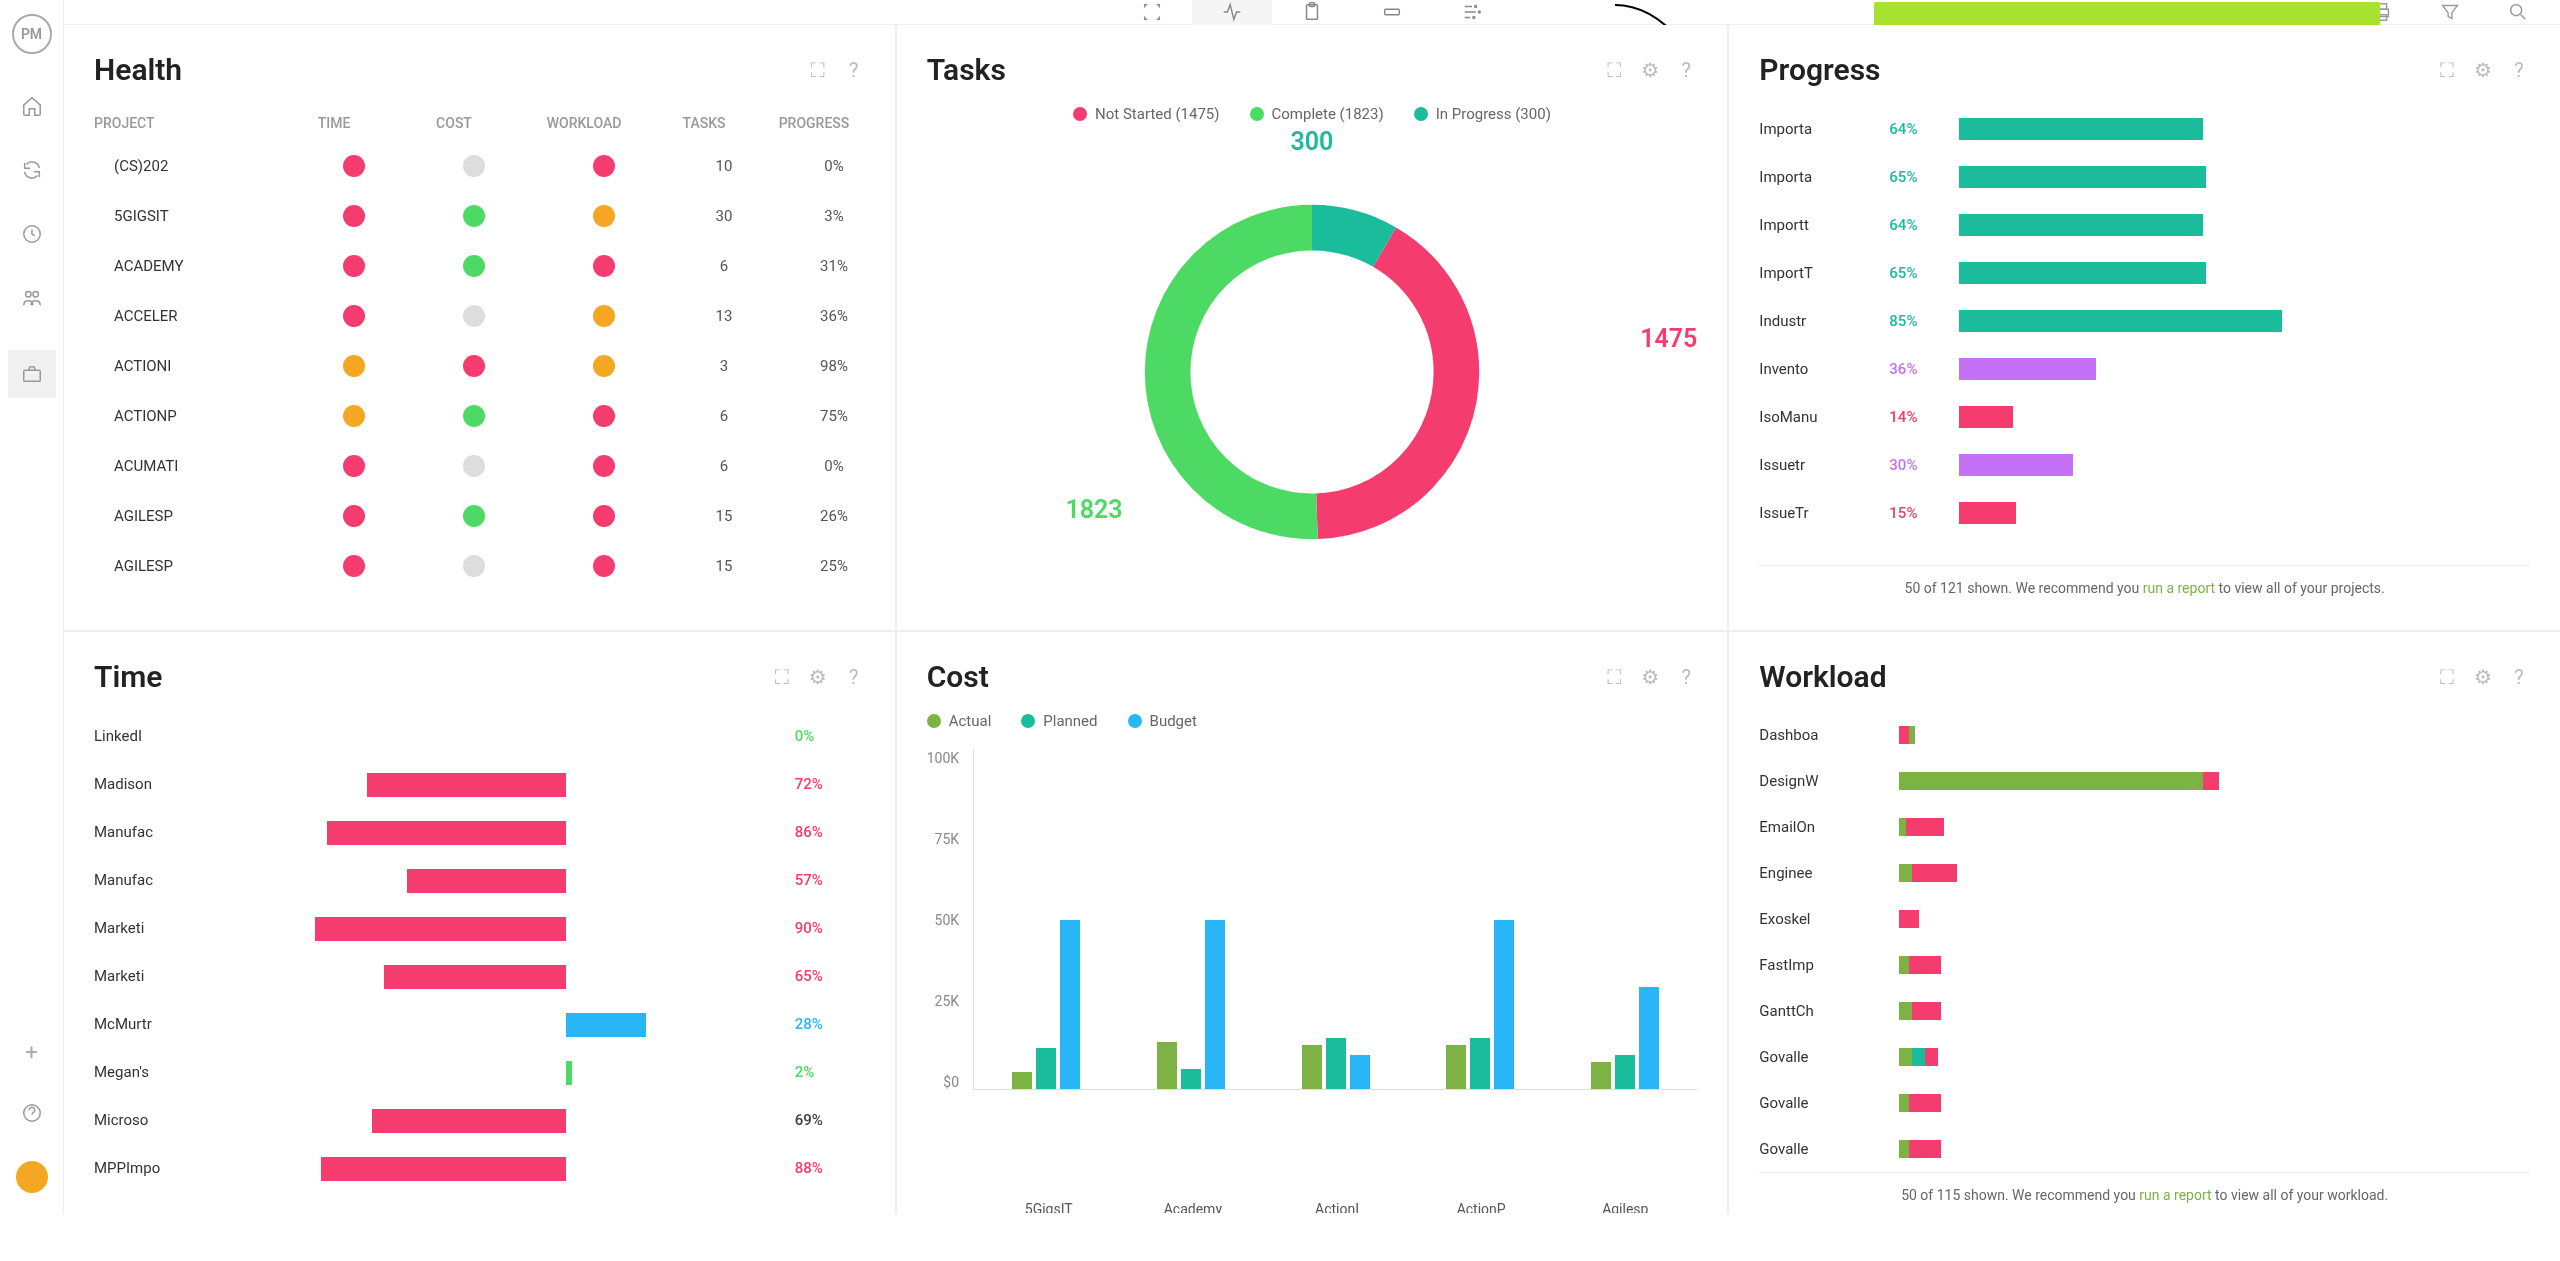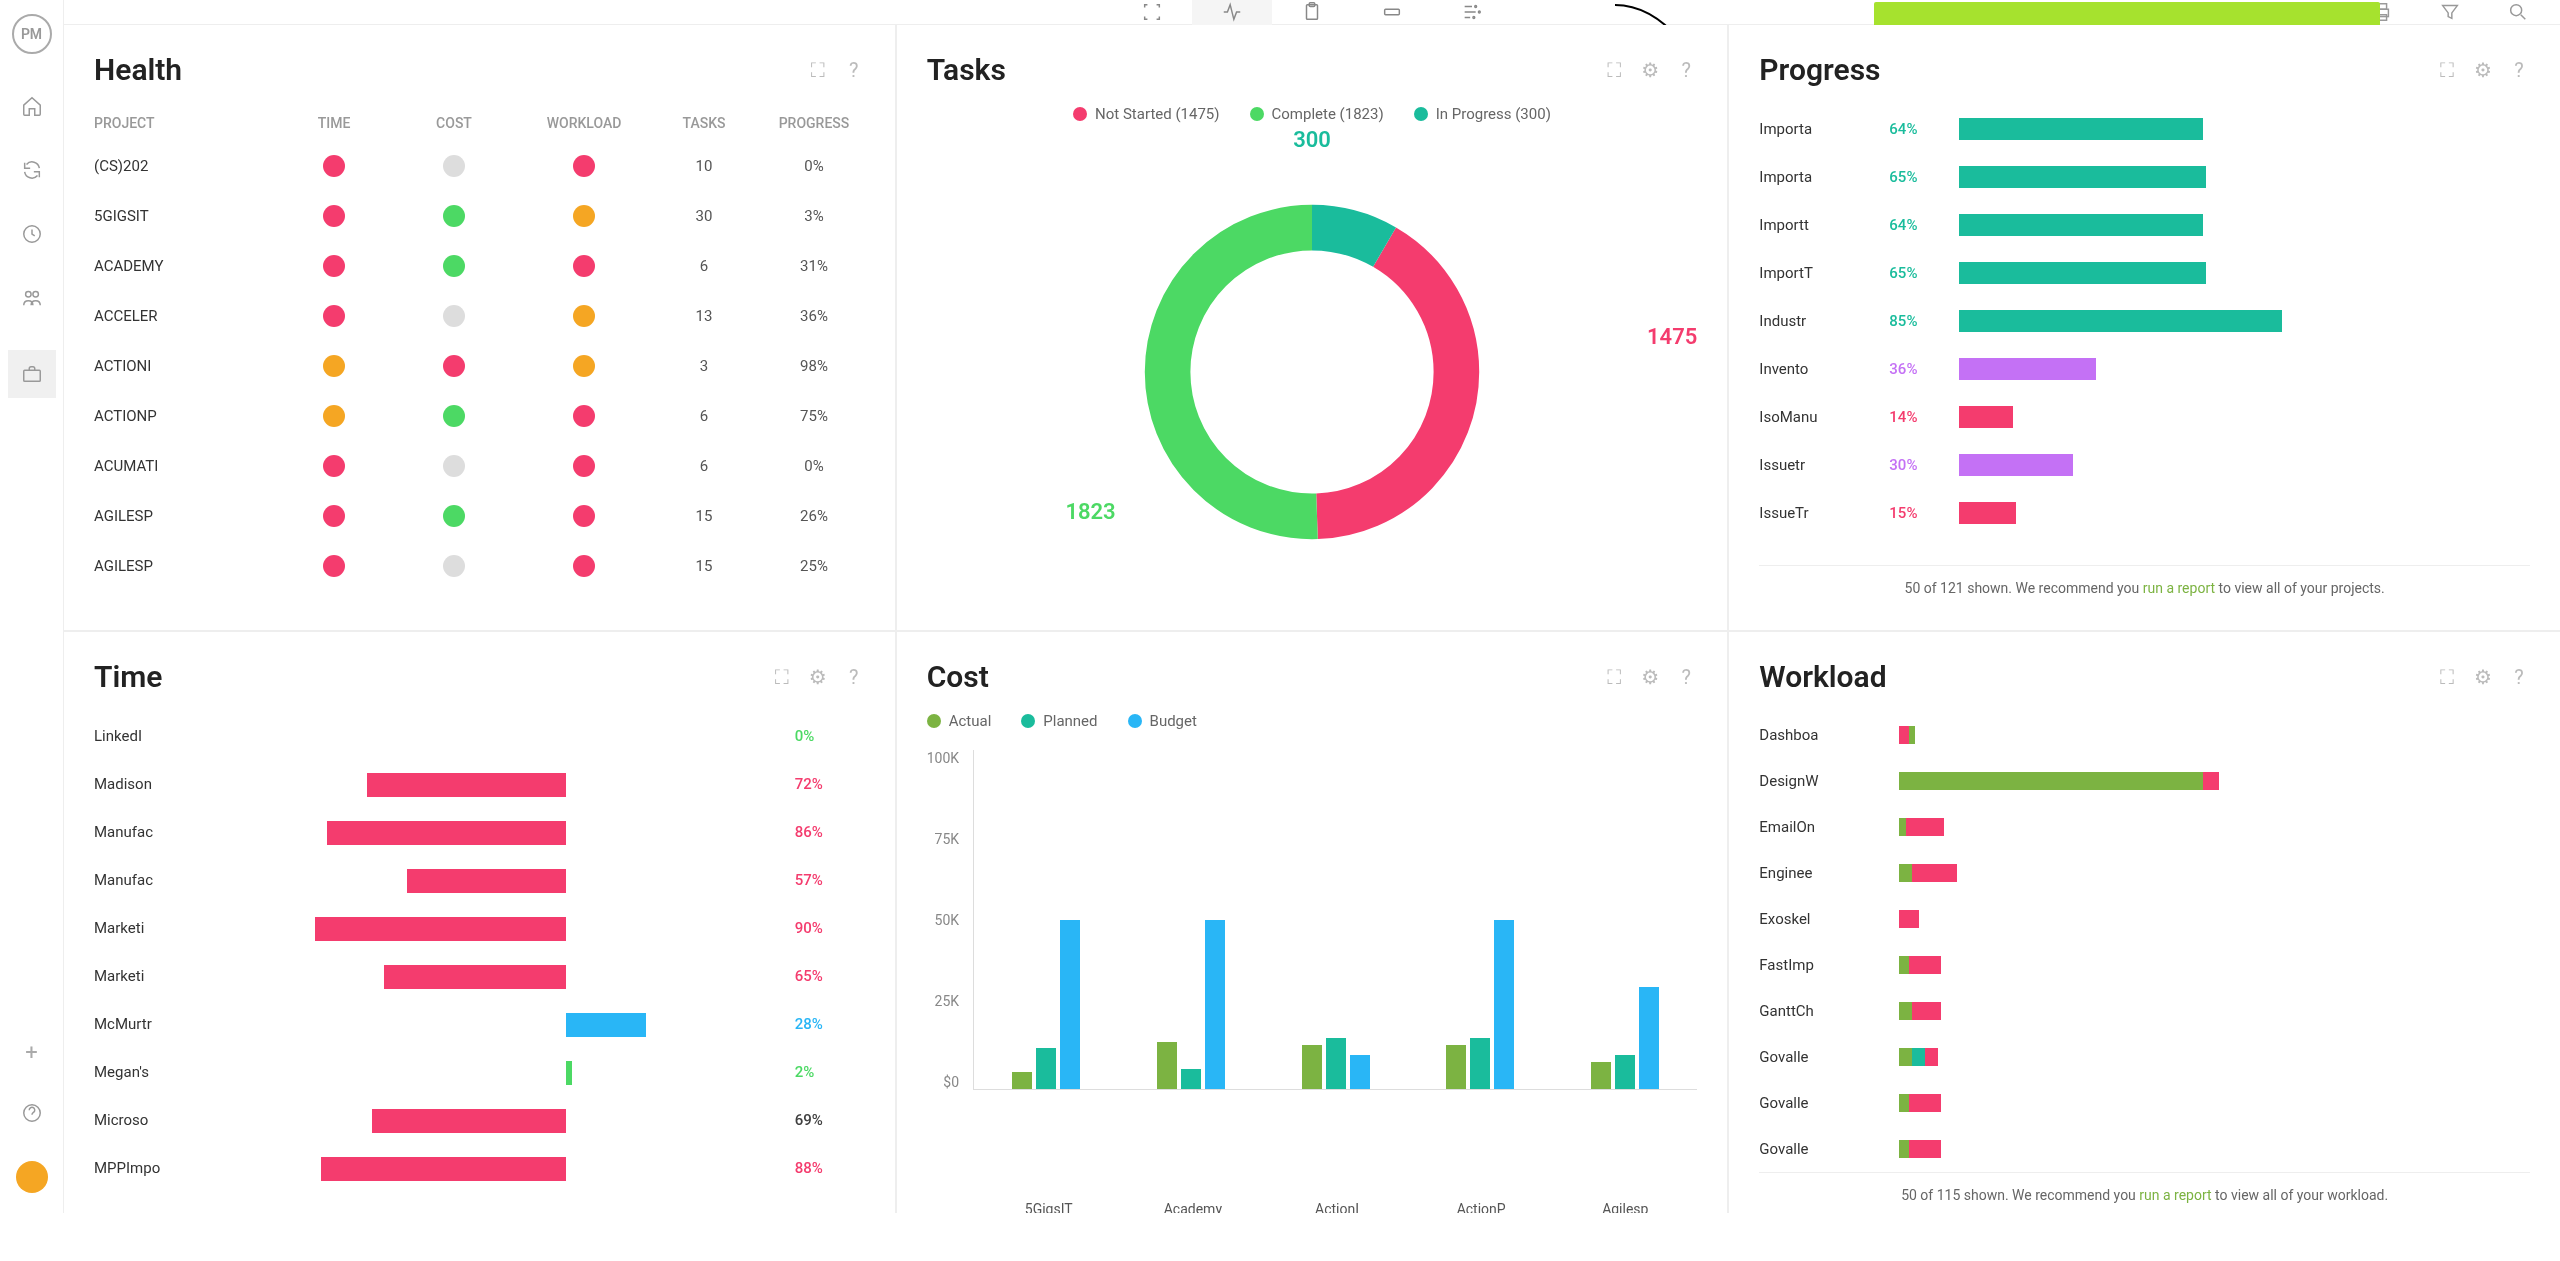--- a/index.html
+++ b/index.html
@@ -23,36 +23,36 @@
   .arrow-curve { position: absolute; top: 0px; right: 870px; width: 80px; height: 50px; }
   .dashboard { flex: 1; display: grid; grid-template-columns: 1fr 1fr 1fr; grid-template-rows: 1fr 1fr; gap: 2px; background: #eee; }
   .widget { background: #fff; padding: 20px 30px; display: flex; flex-direction: column; overflow: hidden; position: relative; }
   .widget-header { display: flex; align-items: center; justify-content: space-between; margin-bottom: 18px; margin-top: 7px; }
   .widget-title { font-size: 30px; font-weight: 600; color: #222; }
   .widget-actions { display: flex; gap: 14px; color: #bbb; }
   .wa-icon { width: 22px; height: 22px; cursor: pointer; display: flex; align-items: center; justify-content: center; font-size: 20px; }
   
   .health-head { display: grid; grid-template-columns: 180px 120px 120px 140px 100px 120px; color: #999; font-size: 14px; font-weight: 500; padding: 10px 0; }
   .health-head > div:nth-child(n+2) { text-align: center; }
-  .health-body { overflow-y: auto; flex: 1; }
+  .health-body { overflow-y: auto; flex: 1; margin-left: 20px; }
   .health-row { display: grid; grid-template-columns: 180px 120px 120px 140px 100px 120px; align-items: center; height: 50px; font-size: 15px; }
   .health-row .name { color: #333; }
   .dotcell { display: flex; justify-content: center; }
   .dot { width: 22px; height: 22px; border-radius: 50%; }
   .red { background: #f43c6e; }
   .green { background: #4cd964; }
   .orange { background: #f5a623; }
   .gray { background: #ddd; }
   .health-row .num, .health-row .pct { text-align: center; color: #555; }
   
   .legend-row { display: flex; justify-content: center; gap: 30px; margin-bottom: 10px; font-size: 15px; color: #666; }
   .legend-item { display: flex; align-items: center; gap: 8px; }
   .legend-dot { width: 14px; height: 14px; border-radius: 50%; }
   .donut-wrap { flex: 1; display: flex; align-items: center; justify-content: center; position: relative; }
-  .donut-label { position: absolute; font-size: 22px; font-weight: 600; }
+  .donut-label { position: absolute; font-size: 25px; font-weight: 600; }
   
   .prog-body { flex: 1; overflow-y: auto; }
   .prog-row { display: grid; grid-template-columns: 130px 70px 1fr; align-items: center; height: 48px; font-size: 15px; }
   .prog-row .pname { color: #333; }
   .prog-row .ppct { padding-right: 14px; font-weight: 500; }
   .prog-bar-track { height: 22px; position: relative; }
   .prog-bar { height: 22px; }
   .teal { background: #1abc9c; }
   .purple { background: #c471f5; }
   .pink { background: #f43c6e; }

